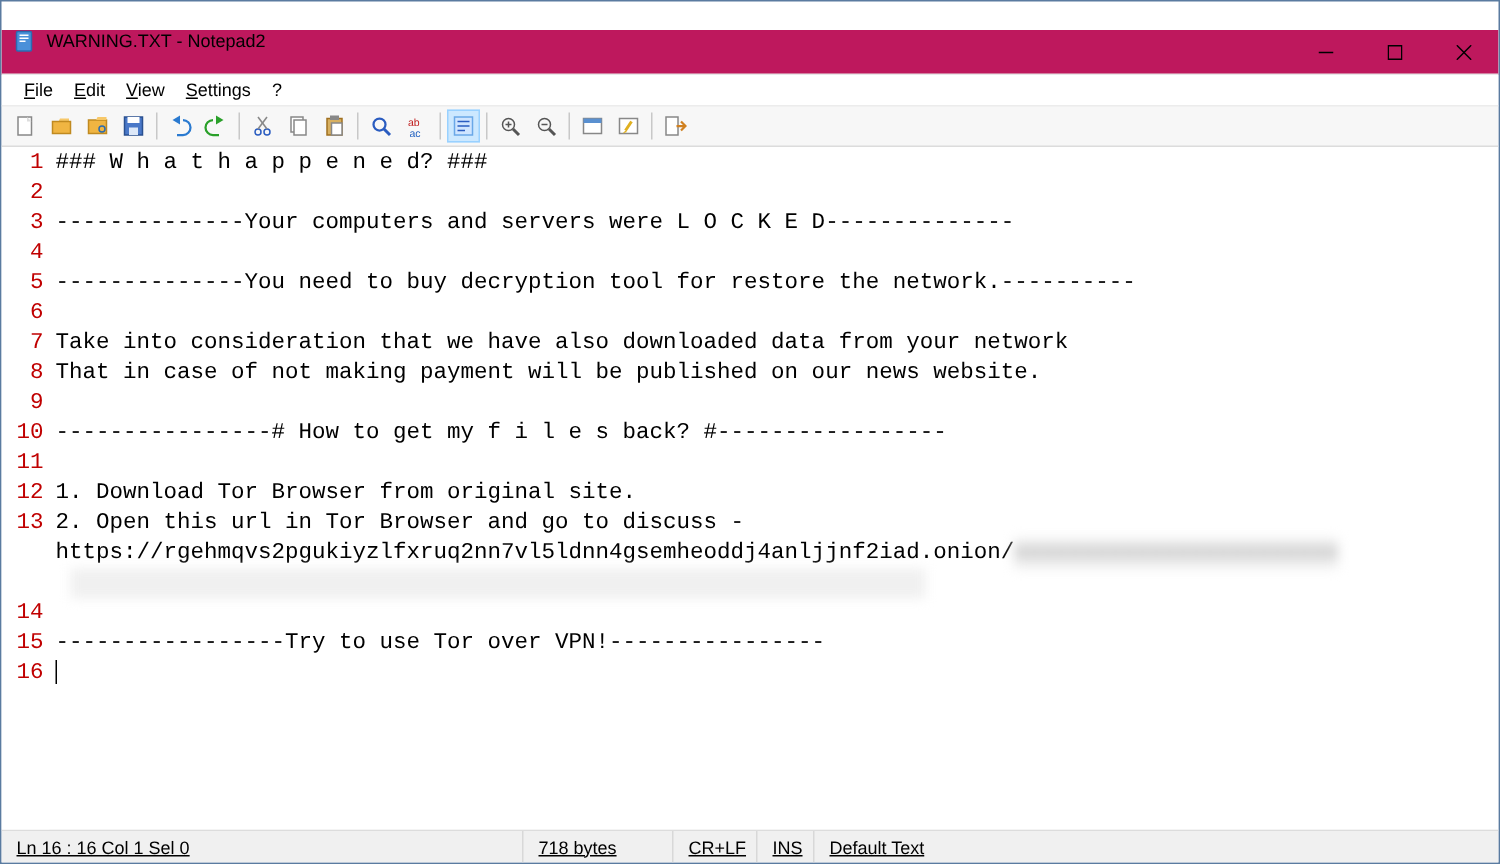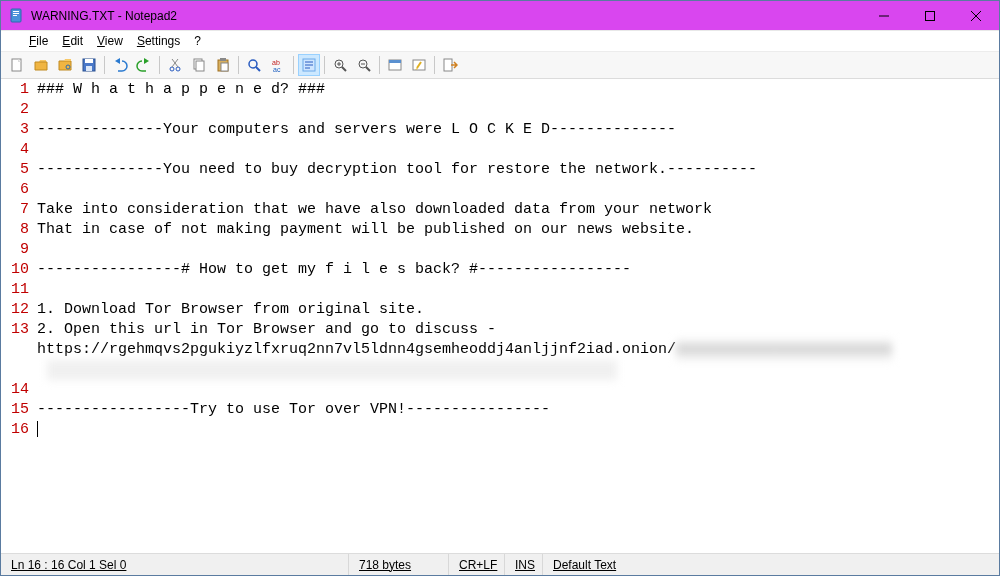--- a/index.html
+++ b/index.html
@@ -1,24 +1,24 @@
 <!DOCTYPE html>
 <html><head>
 <meta charset="utf-8">
 <style>
 * { margin:0; padding:0; box-sizing:border-box; }
 body { font-family:"Segoe UI",Tahoma,sans-serif; font-size:12px; background:#fff; width:1000px; height:576px; overflow:hidden; display:flex; flex-direction:column; border:1px solid #5a7ba0; }
 
-.titlebar { height:30px; background:#d946ef; display:flex; align-items:center; padding:0 0 0 8px; border-bottom:1px solid #e8e8e8; }
+.titlebar { height:30px; background:#be185d; display:flex; align-items:flex-start; padding:0 0 0 8px; border-bottom:1px solid #e8e8e8;margin-top:19px; }
 .titlebar .icon { width:16px; height:16px; margin-right:6px; display:flex; align-items:center; justify-content:center; }
 .titlebar .title { flex:1; font-size:12px; color:#000; }
 .winbtns { display:flex; height:100%; }
 .winbtn { width:46px; display:flex; align-items:center; justify-content:center; color:#222; font-size:10px; }
 
-.menubar { height:20px; display:flex; align-items:center; padding:0 21px; background:#fff; }
+.menubar { height:20px; display:flex; align-items:center; padding:0 8px; background:#fff; }
 .menuitem { padding:2px 7px; font-size:12px; color:#000; cursor:default; }
 .menuitem .ul { text-decoration:underline; }
 
 .toolbar { height:28px; display:flex; align-items:center; padding:2px 4px; gap:0; background:#f7f7f7; border-bottom:1px solid #dcdcdc; border-top:1px solid #ececec; }
 .tbbtn { width:22px; height:22px; display:flex; align-items:center; justify-content:center; border:1px solid transparent; margin:0 1px; }
 .tbbtn.pressed { background:#cce8ff; border-color:#99d1ff; }
 .tbsep { width:1px; height:18px; background:#c8c8c8; margin:0 3px; }
 
 .editor { flex:1; display:flex; font-family:Consolas,"Courier New",monospace; font-size:15px; line-height:20px; overflow:hidden; background:#fff; position:relative; }
 .gutter { width:32px; text-align:right; padding:1px 4px 0 0; color:#c00000; user-select:none; background:#fff; }

